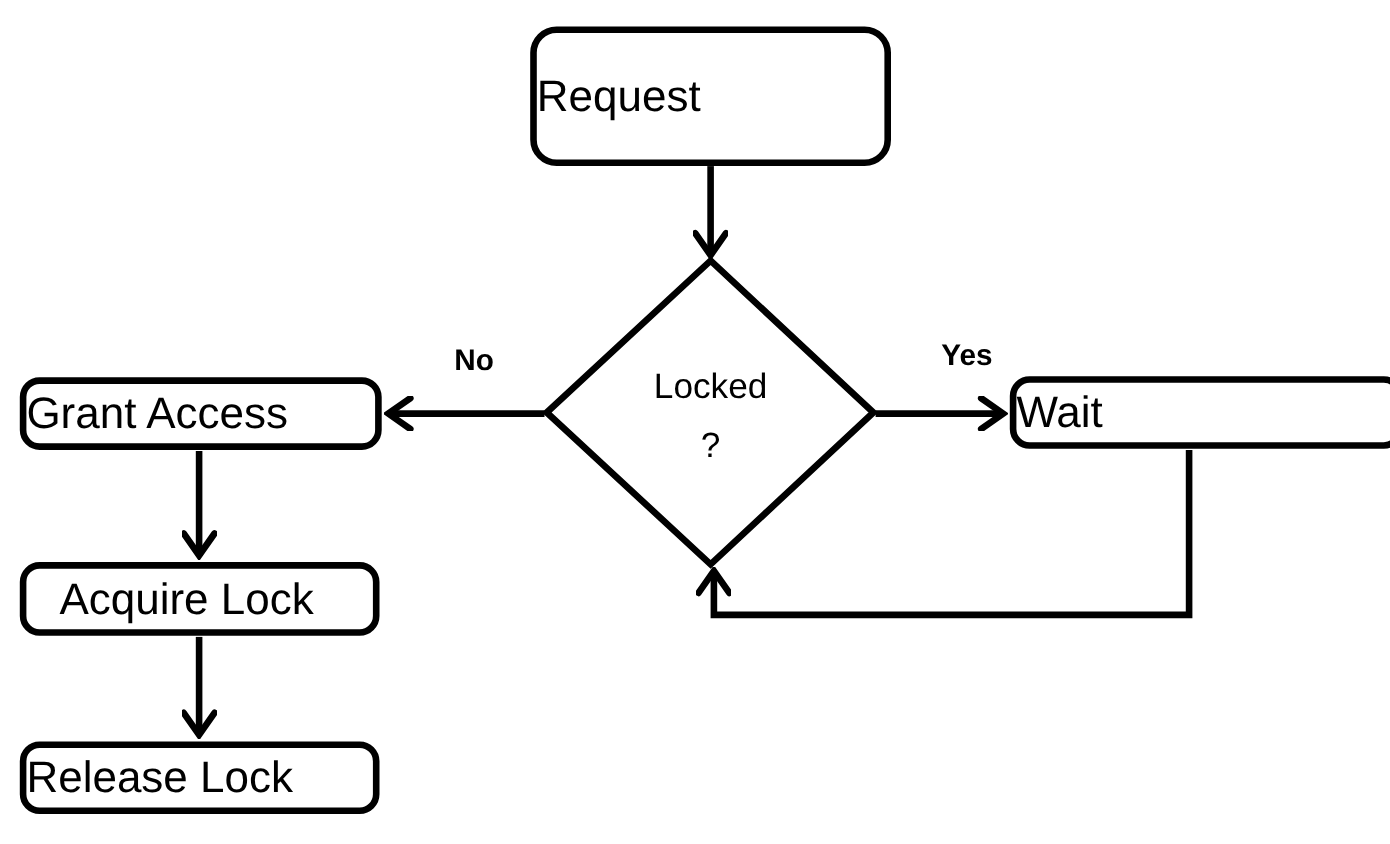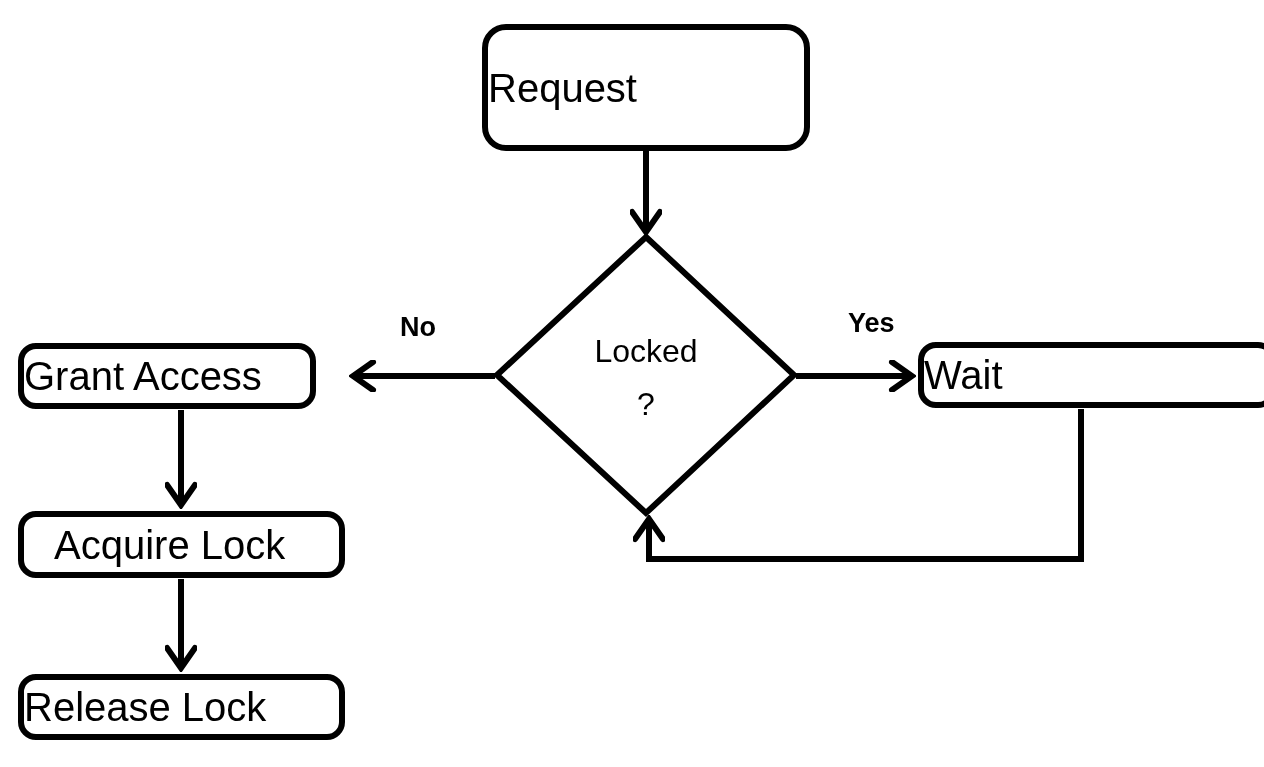--- a/index.html
+++ b/index.html
@@ -33,21 +33,21 @@
     align-items: flex-start;
     justify-content: center;
     text-align: center;
     font-size: 40px;
     line-height: 1.35;
     color: #000000;
     white-space: nowrap;
   }
   .rounded { border-radius: 18px; }
   #node-request-access { left: 482px; top: 24px;  width: 328px; height: 127px; border-radius: 24px; }
-  #node-grant-access   { left: 18px;  top: 343px; width: 298px; height: 66px; }
+  #node-grant-access   { left: 18px;  top: 343px; width: 329px; height: 66px; }
   #node-wait           { left: 918px; top: 342px; width: 358px; height: 66px; }
   #node-acquire-lock   { left: 18px;  top: 511px; width: 327px; height: 67px; padding-left: 30px; }
   #node-release-lock   { left: 18px;  top: 674px; width: 327px; height: 66px; }
 
   .decision-label {
     position: absolute;
     left: 546px;
     top: 331px;
     width: 200px;
     height: 94px;
@@ -58,20 +58,21 @@
     text-align: center;
     font-size: 32px;
     line-height: 1.28;
     color: #000000;
   }
   .edge-label {
     position: absolute;
     font-size: 27px;
     font-weight: 700;
     color: #000000;
+    text-align: center;
   }
   #edge-label-no  { left: 400px; top: 312px; width: 62px; }
   #edge-label-yes { left: 828px; top: 308px; width: 62px; margin-left: 20px; }
 </style>
 </head>
 <body>
 
 <div class="canvas">
 
   <svg class="wires" width="1264" height="767" viewBox="0 0 1264 767" xmlns="http://www.w3.org/2000/svg">

